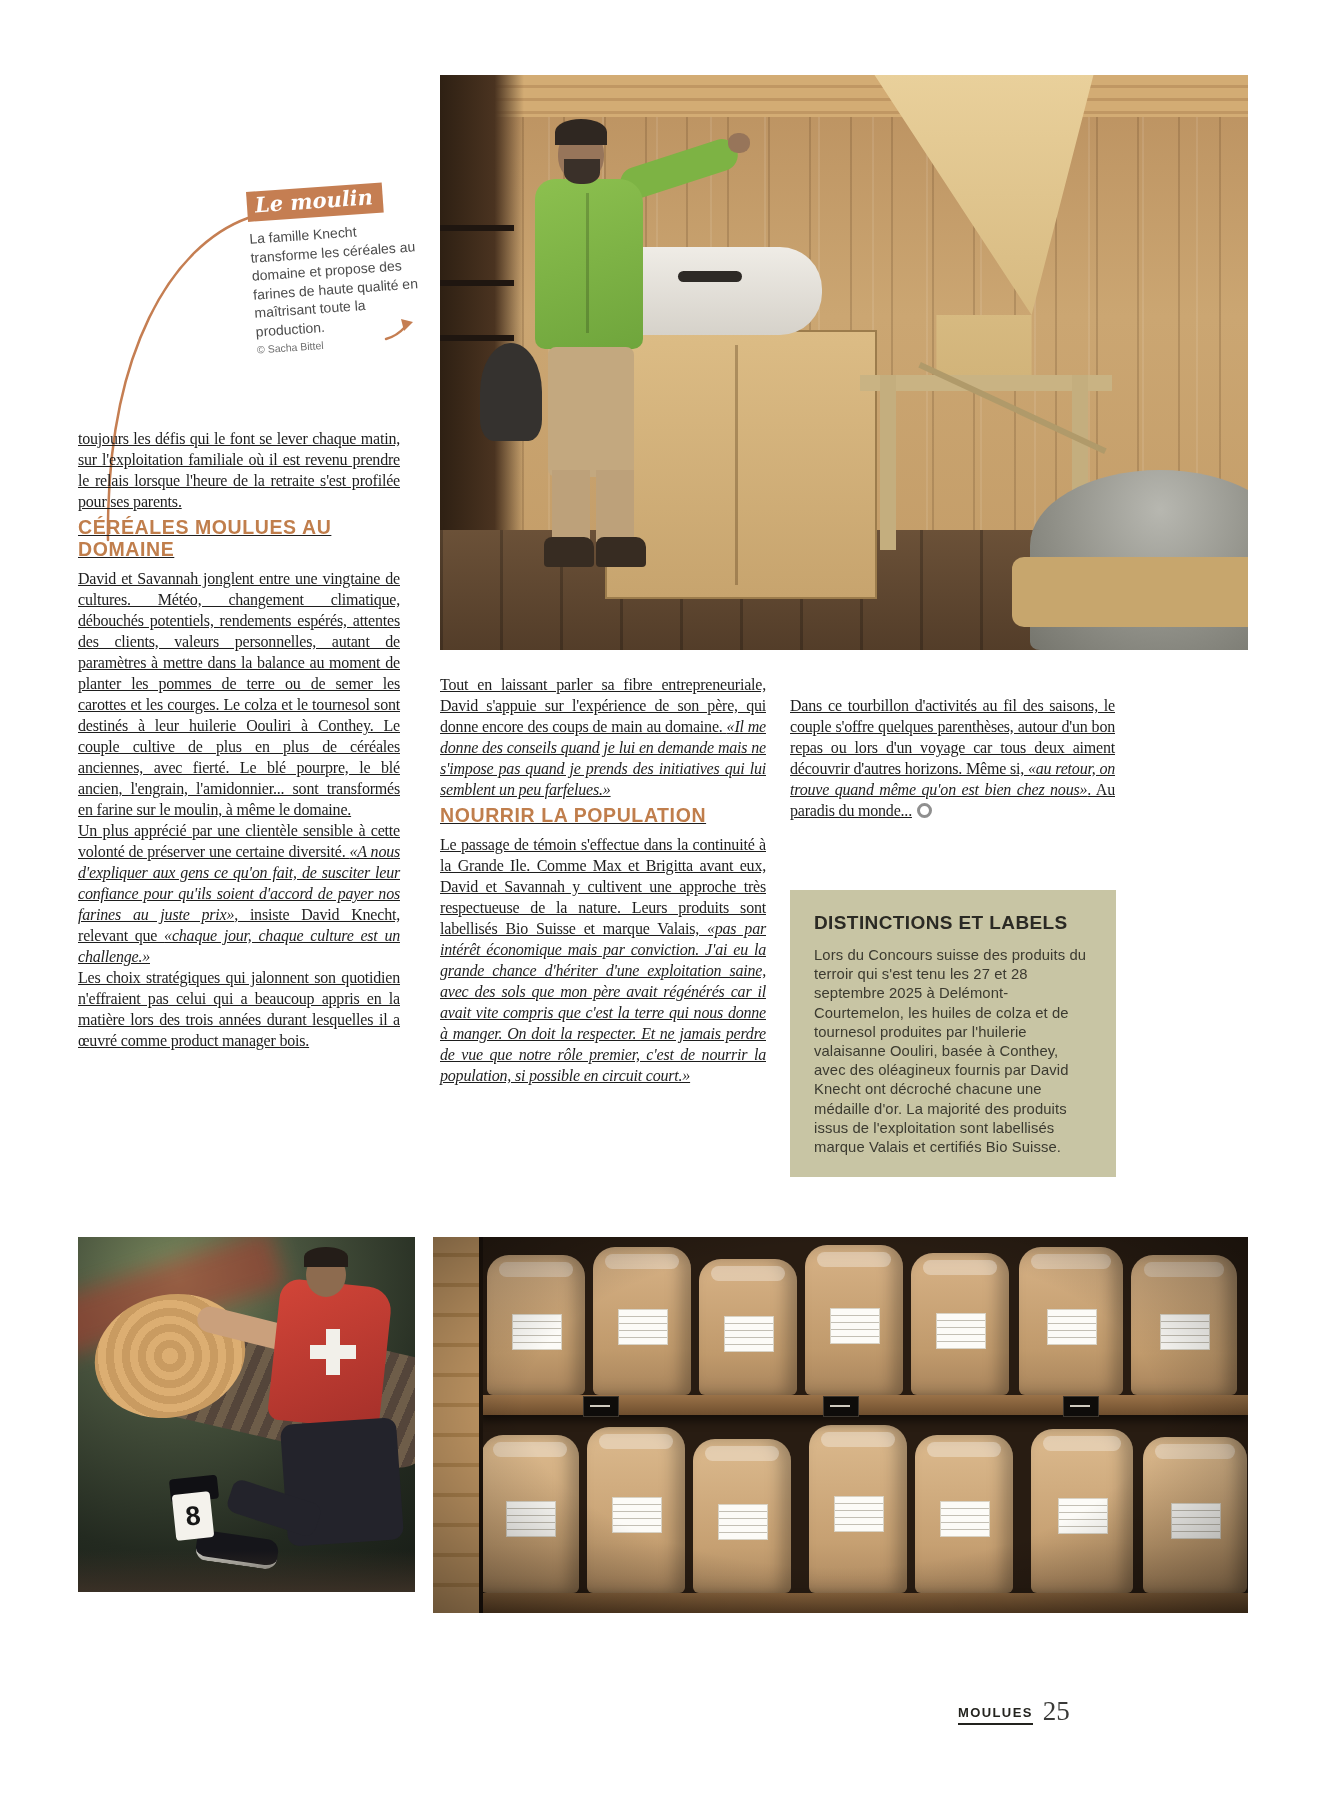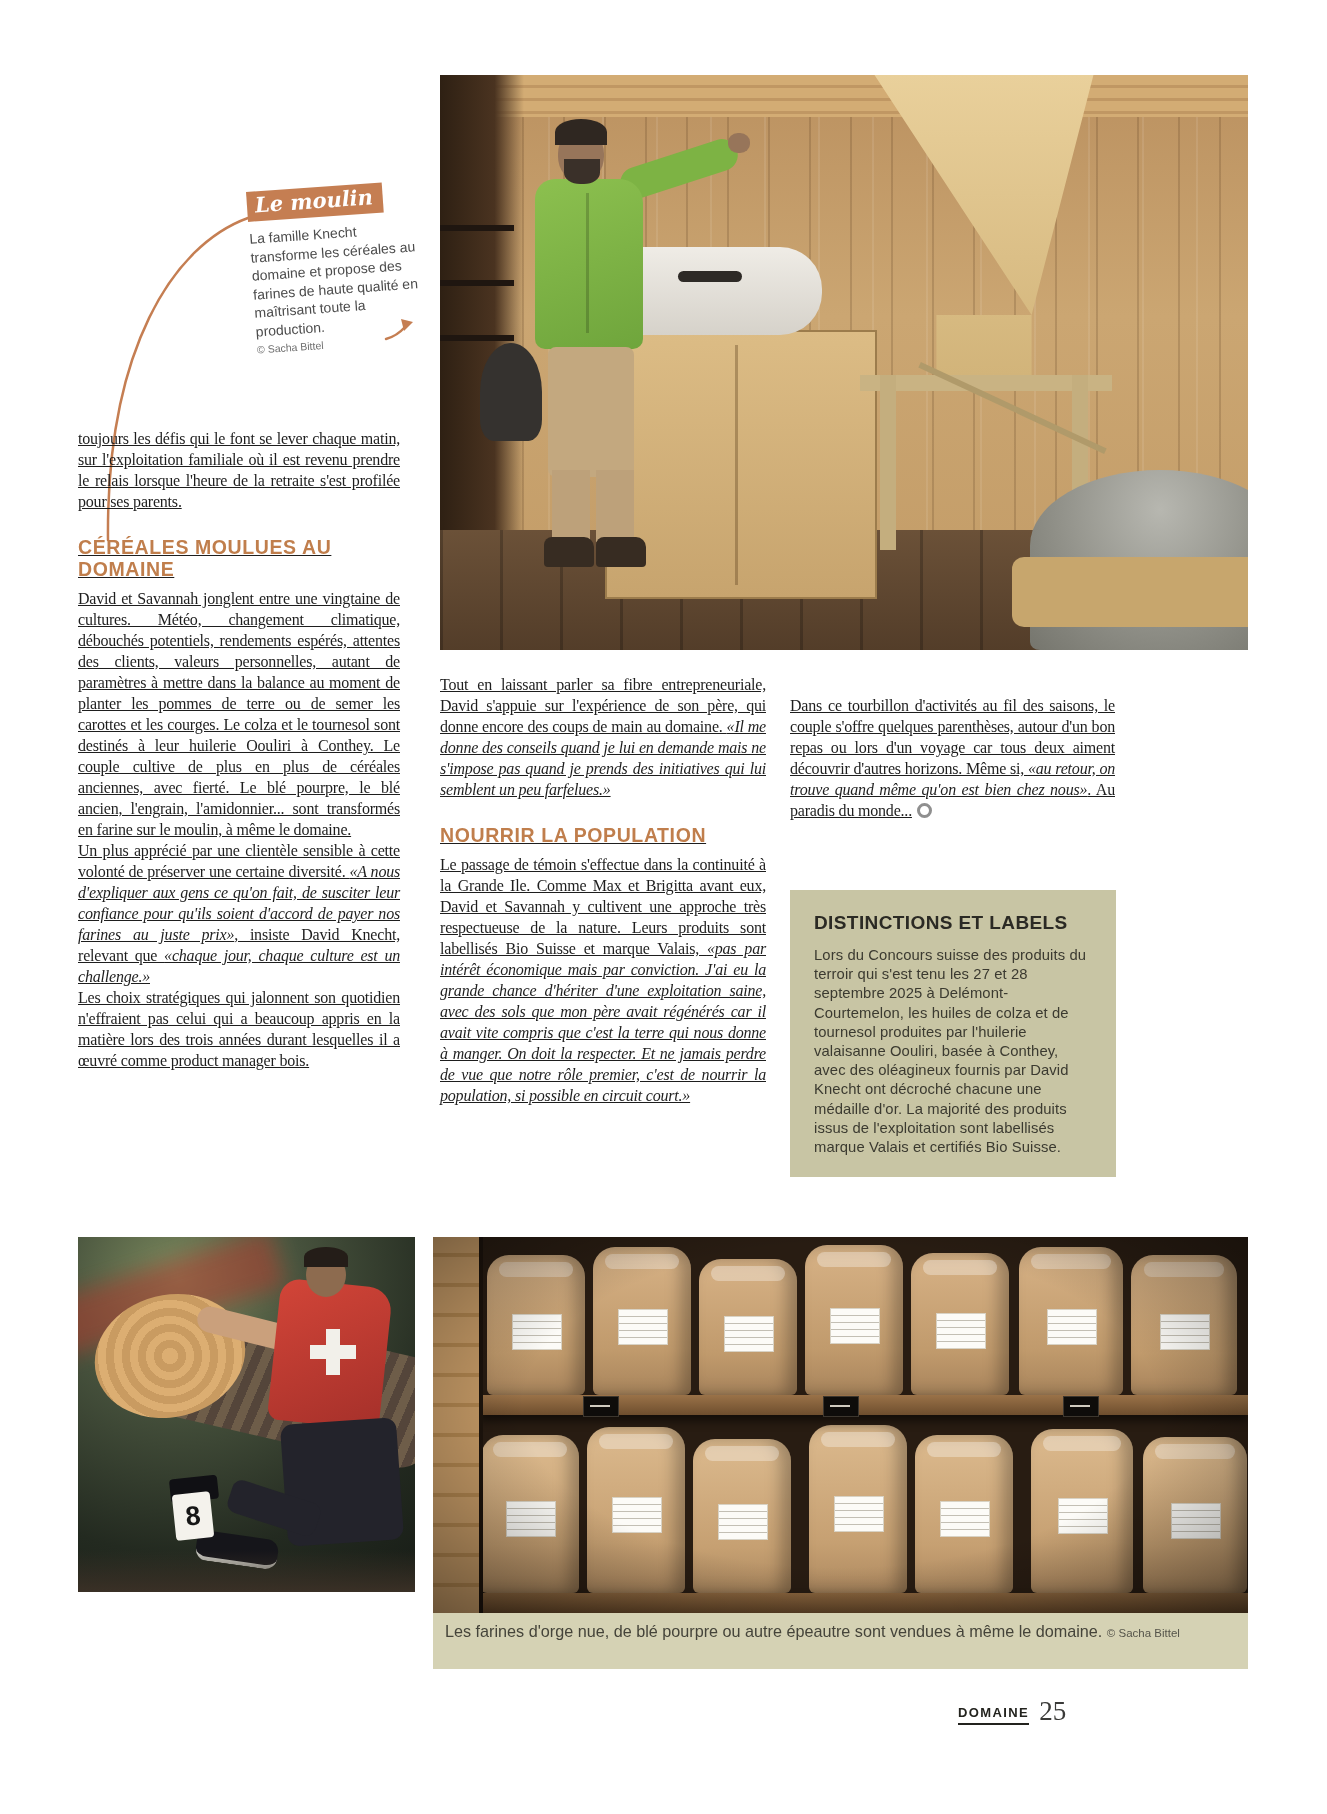--- a/index.html
+++ b/index.html
@@ -9,21 +9,21 @@
   
   .serif-col{position:absolute;text-align:justify;font-size:16px;line-height:21px;
              letter-spacing:-0.2px;color:#1e1e1e;hyphens:auto;text-decoration:underline;}
   .serif-col p{margin:0;}
   .serif-col em{font-style:italic;}
   .col1{left:78px;top:428px;width:322px;}
   .col2{left:440px;top:674px;width:326px;}
   .col3{left:790px;top:695px;width:325px;}
   .kicker{font-family:"Liberation Sans","DejaVu Sans",sans-serif;font-weight:bold;
           font-size:19.5px;line-height:22px;color:#c07e4c;letter-spacing:0.6px;
-          margin:24px 0 8px;text-align:left;}
+          margin:4px 0 8px;text-align:left;}
   .end-marker{display:inline-block;width:9px;height:9px;border:3px solid #8f8f8f;
               border-radius:50%;background:#fff;vertical-align:-2px;margin-left:5px;}
 
   
   .callout{position:absolute;left:78px;top:190px;width:360px;height:375px;}
   .callout-swash{position:absolute;left:0;top:0;}
   .callout-rot{position:absolute;left:168px;top:2px;width:190px;transform:rotate(-4deg);
                transform-origin:0 0;}
   .callout-label{display:inline-block;background:#c57e52;color:#ffffff;
                  font-family:"DejaVu Serif","Liberation Serif",serif;font-style:italic;
@@ -298,23 +298,19 @@
     </div>
     <div class="sk-board top"></div>
     <div class="sk-board bottom"></div>
     <div class="sk-tag t1"></div>
     <div class="sk-tag t2"></div>
     <div class="sk-tag t3"></div>
     <div class="sk-post"></div>
     <div class="sk-vignette"></div>
   </div>
 
-  <div class="caption caption-right">
-    <span>Les farines d'orge nue, de blé pourpre ou autre épeautre sont vendues à même le domaine.</span>
-    <span class="credit">© Sacha Bittel</span>
-  </div>
 
   <div class="footer">
-    <span class="footer-section">DOMAINE</span>
+    <span class="footer-section">MOULUES</span>
     <span class="footer-page">25</span>
   </div>
 
 </div>
 
 </body></html>

